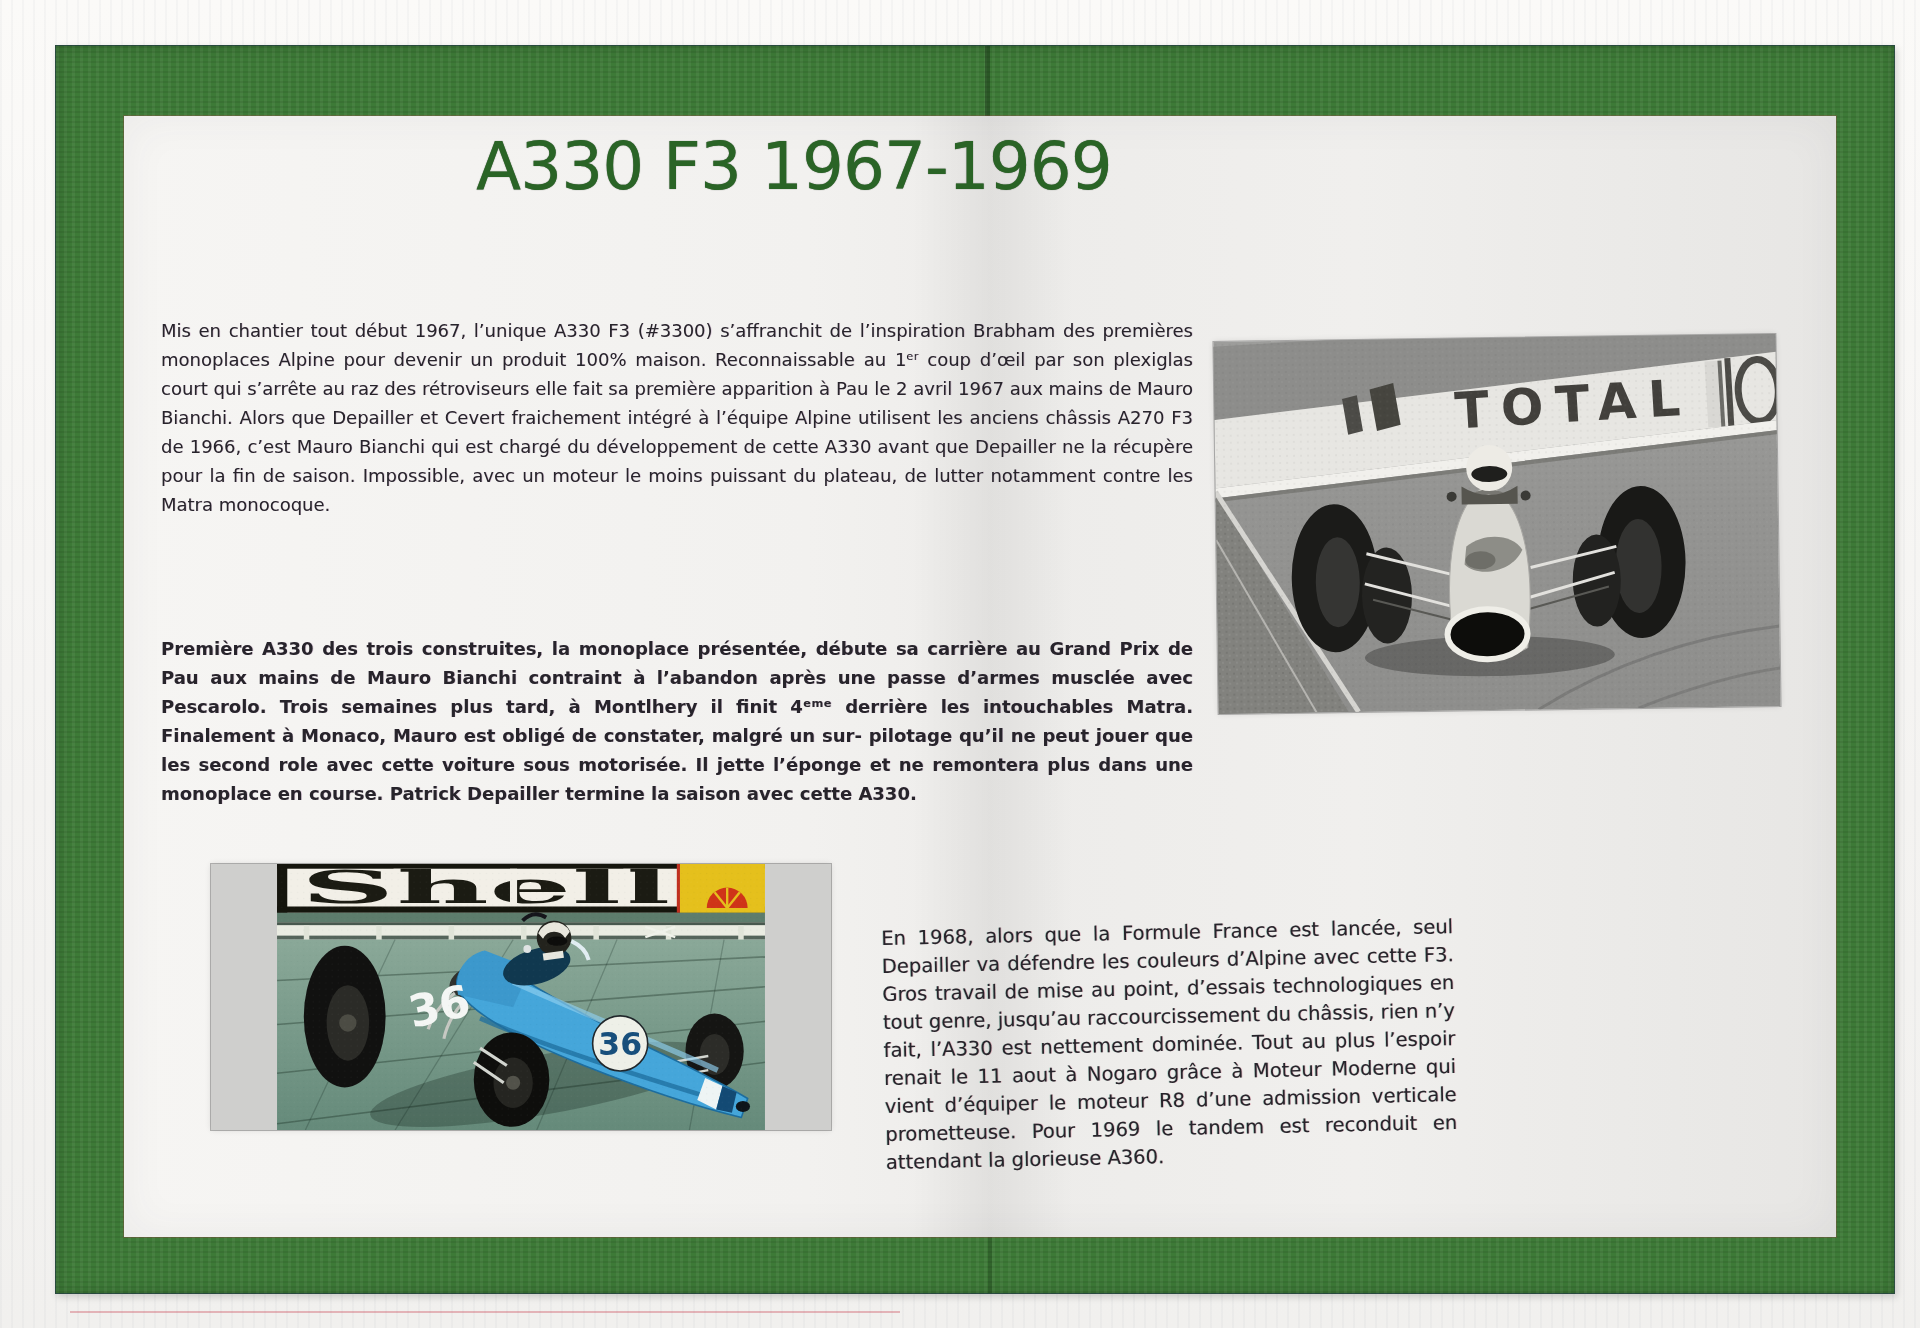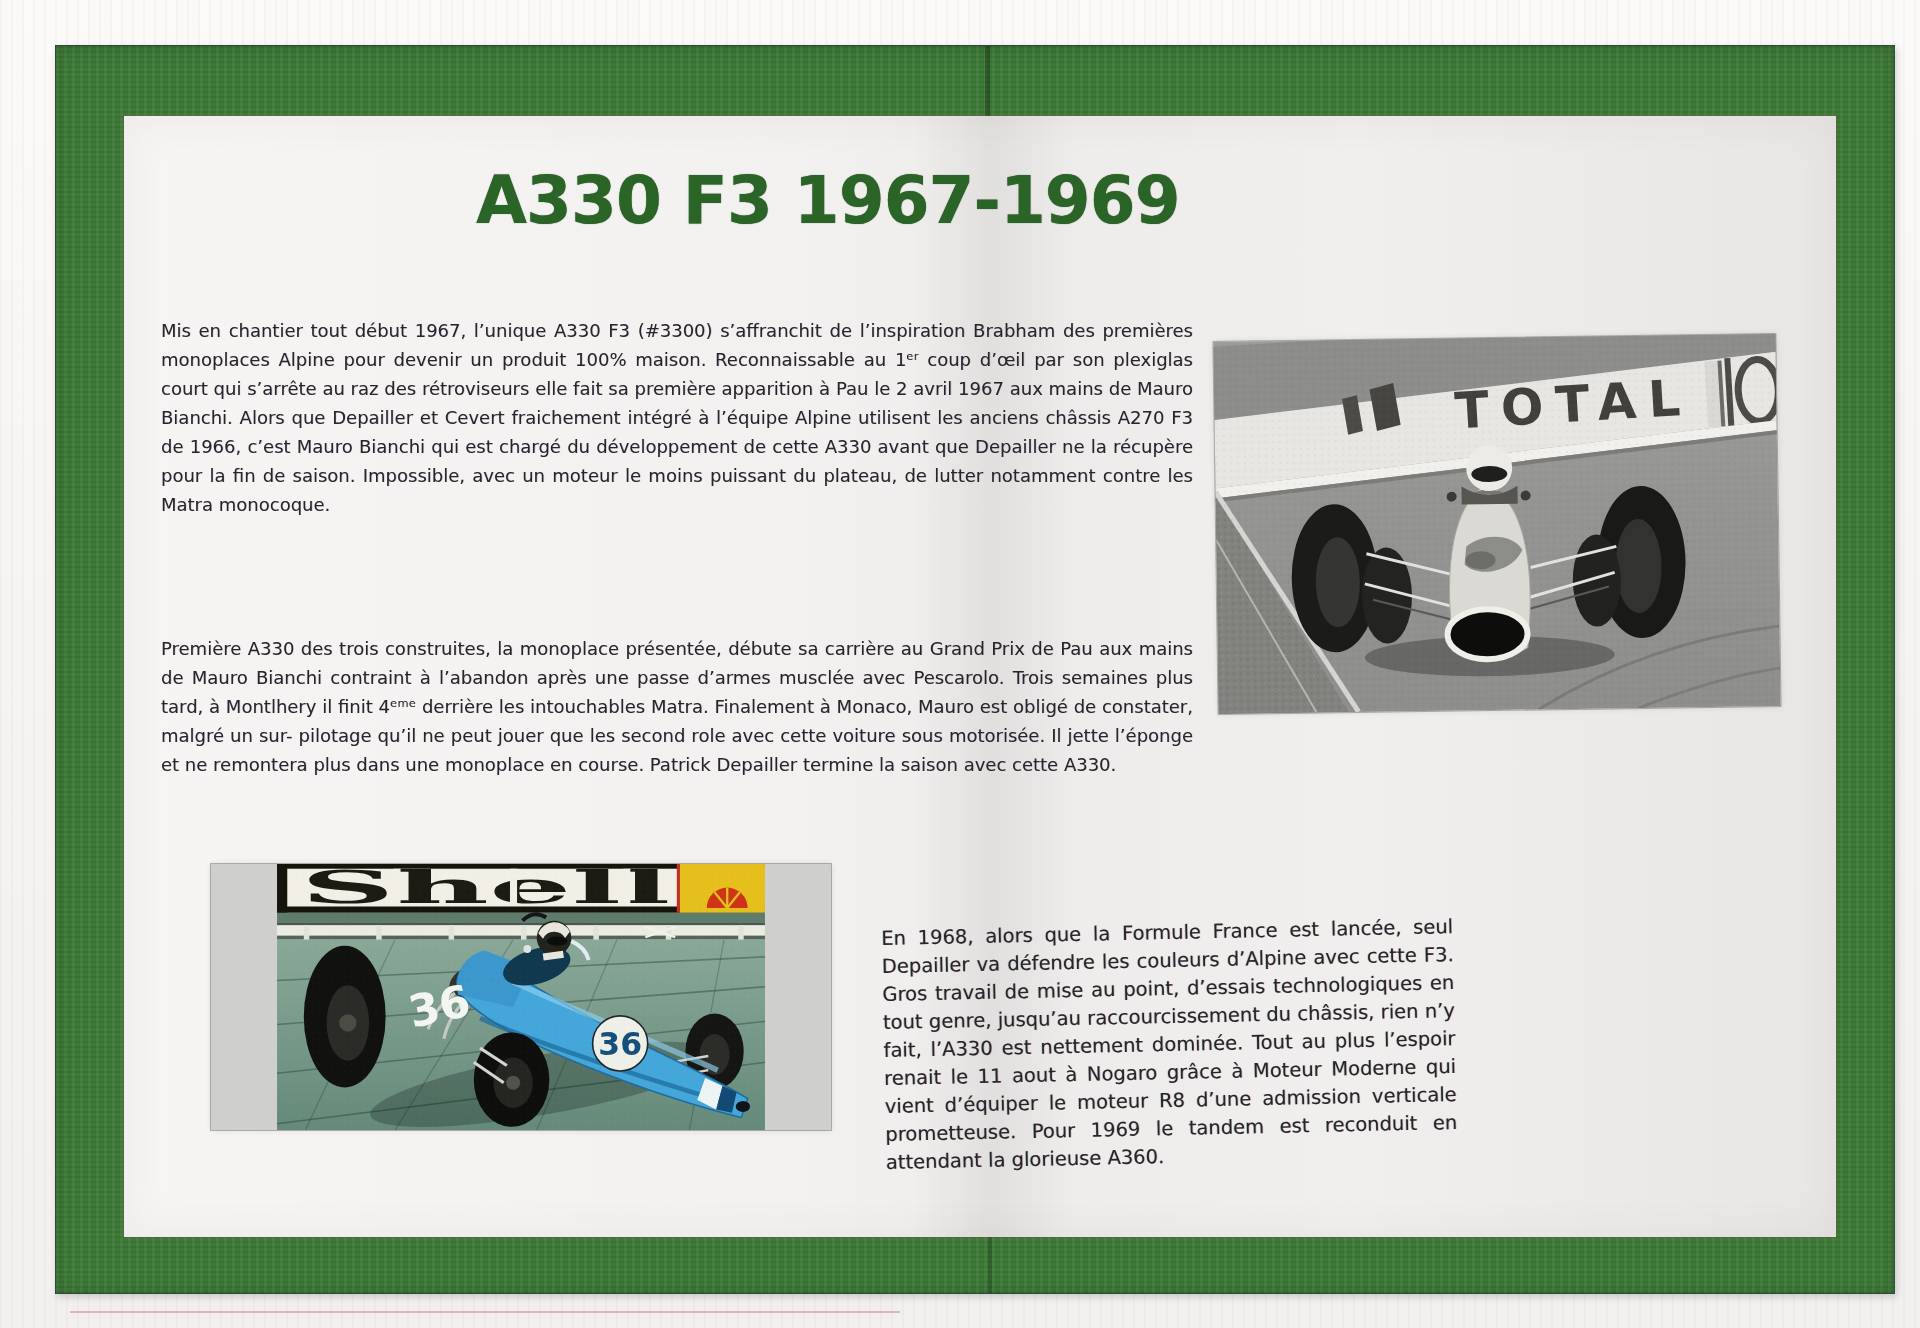--- a/index.html
+++ b/index.html
@@ -17,28 +17,28 @@
       repeating-linear-gradient(90deg, rgba(255,255,255,.05) 0 3px, rgba(0,0,0,0) 3px 8px);
     border:1px solid rgba(25,40,70,.55);
     box-shadow:2px 3px 7px rgba(0,0,0,.16), inset 0 0 16px rgba(0,0,0,.18);}
   .fold-notch-top{position:absolute;left:929px;top:0;width:5px;height:71px;background:rgba(8,22,8,.35);}
   .fold-notch-bottom{position:absolute;left:932px;bottom:0;width:4px;height:57px;background:rgba(8,22,8,.22);}
   .page{position:absolute;left:68px;top:70px;width:1712px;height:1121px;
     background:
       linear-gradient(90deg, rgba(0,0,0,0) 46%, rgba(0,0,0,.055) 50.6%, rgba(0,0,0,0) 55.5%),
       linear-gradient(90deg,#f6f5f3 0%,#f2f1ef 40%,#edecea 52%,#f0efed 72%,#e7e6e4 100%);
     box-shadow:0 0 0 1px rgba(170,60,70,.28), inset 0 0 45px rgba(70,70,85,.06);}
-  .page-title{position:absolute;left:352px;top:12px;width:690px;text-align:right;
-    font-weight:bold;font-size:66px;line-height:78px;letter-spacing:-1px;
-    color:#2a6426;text-shadow:0 0 1px rgba(5,25,5,.65);white-space:nowrap;margin-top:34px;}
+  .page-title{position:absolute;left:352px;top:12px;width:690px;text-align:left;
+    font-weight:normal;font-size:66px;line-height:78px;letter-spacing:-1px;
+    color:#2a6426;text-shadow:0 0 1px rgba(5,25,5,.65);white-space:nowrap;}
   .para{position:absolute;color:#27242b;text-align:justify;}
   .para-1,.para-2{left:37px;width:1032px;font-size:18px;line-height:29px;
     text-shadow:.6px 0 rgba(110,30,110,.22);}
   .para-1{top:182px;}
-  .para-2{top:500px;}
+  .para-2{top:500px;font-weight:bold;}
   .para-3{left:757px;top:789px;width:572px;font-size:19.5px;line-height:28px;
     transform:rotate(-1.2deg);transform-origin:0 0;
     text-shadow:.7px 0 rgba(190,40,80,.28), -.7px 0 rgba(0,130,95,.28);}
   .photo{position:absolute;overflow:hidden;outline:1px solid rgba(95,95,95,.45);
     box-shadow:0 0 6px rgba(0,0,0,.12);background:#cfcfcd;}
   .photo svg{display:block;width:100%;height:100%;}
   .photo-bw{left:1092px;top:222px;width:562px;height:372px;transform:rotate(-0.8deg);}
   .photo-color{left:87px;top:748px;width:620px;height:266px;}
 </style>
 </head>

